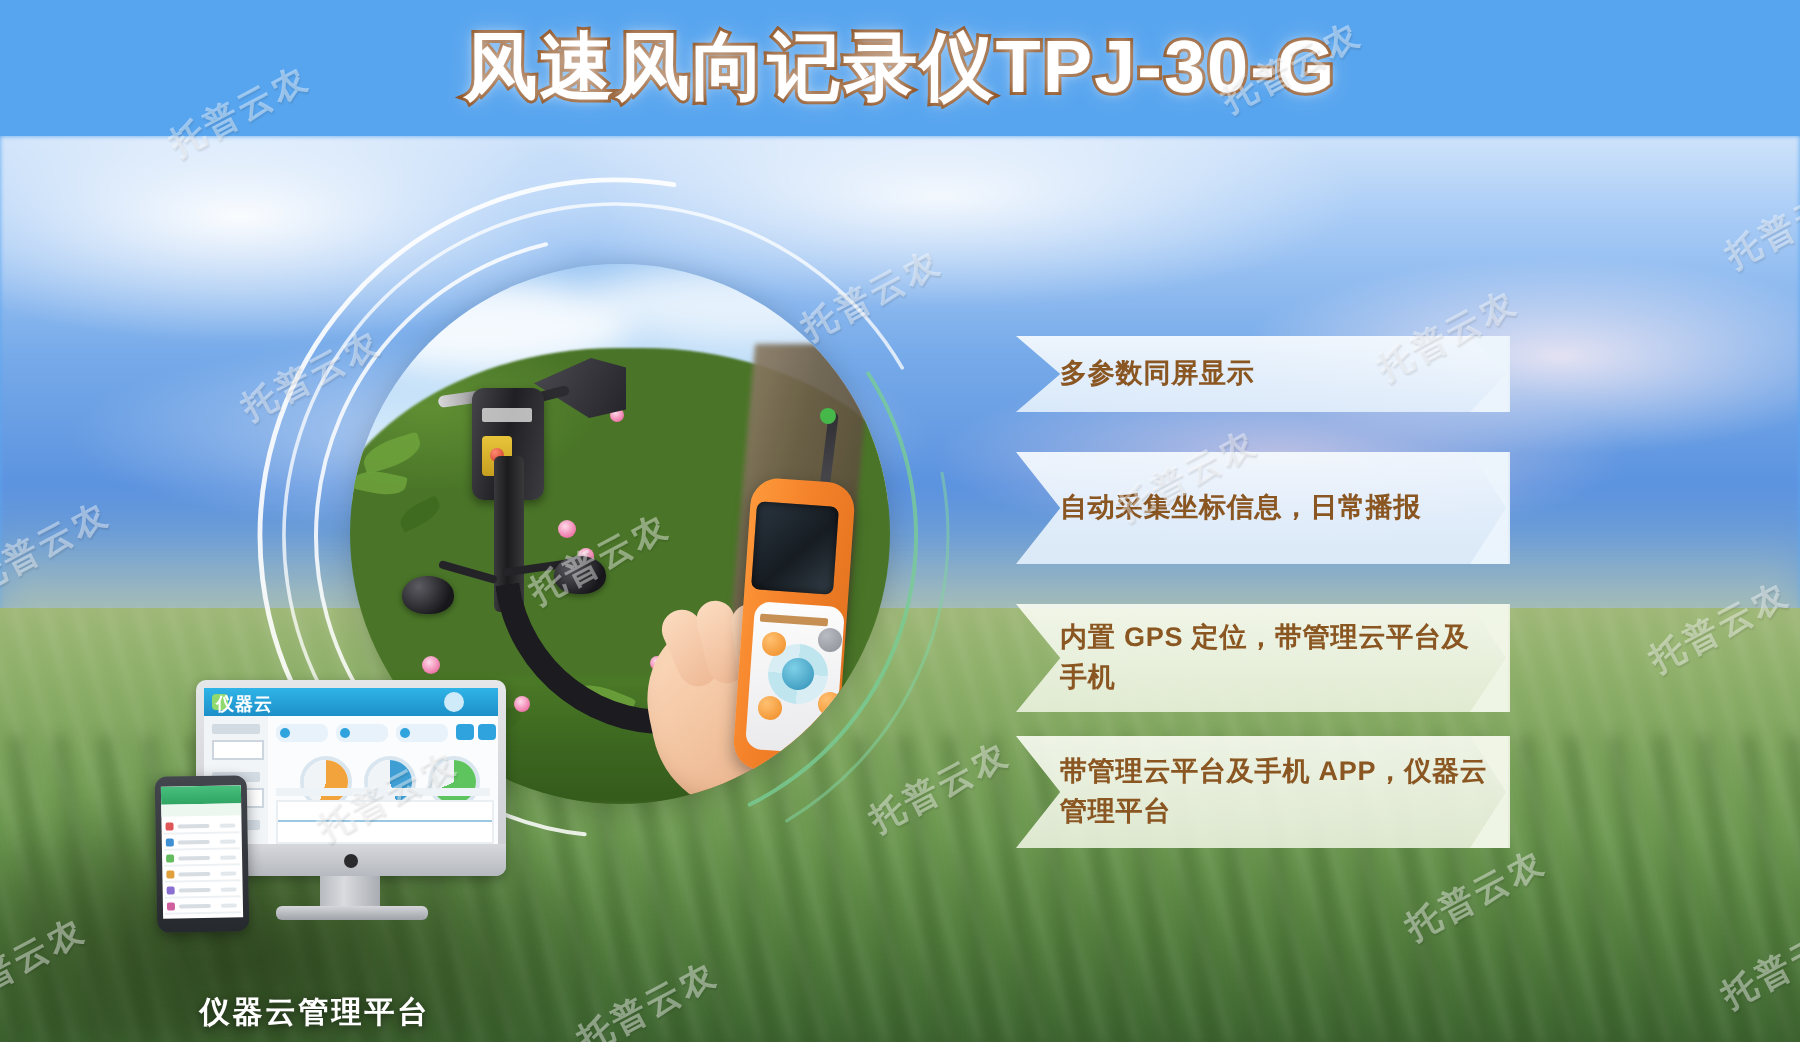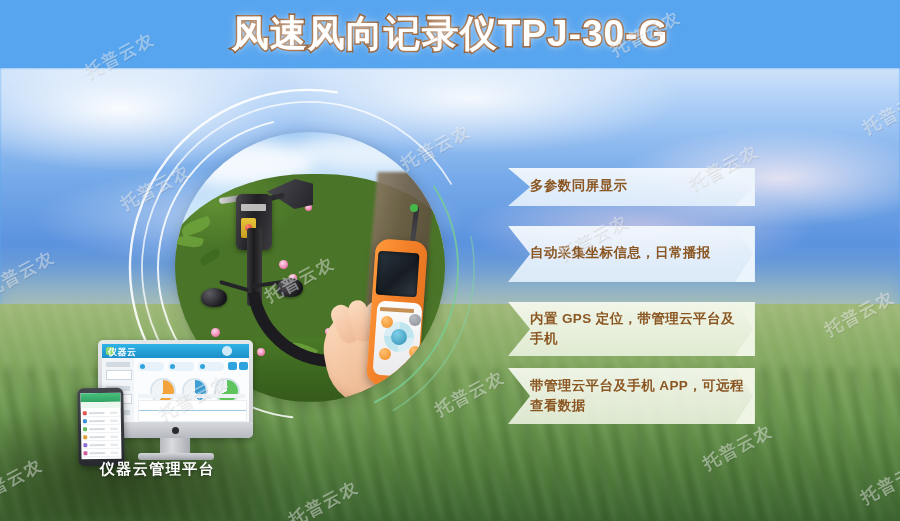--- a/index.html
+++ b/index.html
@@ -193,21 +193,20 @@
     clip-path:polygon(0 0,100% 0,100% 50%,100% 100%,0 100%,9% 50%);
     display:flex;align-items:center;
     box-sizing:border-box;padding:0 6px 0 22px;
   }
   .ribbon .inner{
     font-size:13.5px;font-weight:bold;line-height:1.48;letter-spacing:.4px;
     color:#8a5622;
   }
   .ribbon.blue{
     background:linear-gradient(180deg,rgba(246,250,254,.93),rgba(228,240,252,.9));
-    font-family:Liberation Mono, monospace;
   }
   .ribbon.green{
     background:linear-gradient(180deg,rgba(247,250,240,.93),rgba(234,241,221,.9));
   }
 
   
   .mon-wrap{position:absolute;left:60px;top:340px;width:210px;height:125px;}
   .mon-bezel{
     position:absolute;left:38px;top:0;width:155px;height:98px;border-radius:5px;
     background:linear-gradient(180deg,#e6e7e9,#c9cbcf);
@@ -260,21 +259,21 @@
     transform:rotate(-1deg);}
   .ph-head{position:absolute;left:0;top:0;width:40px;height:9px;
     background:linear-gradient(180deg,#49c07e,#2fa463);}
   .ph-sub{position:absolute;left:0;top:9px;width:40px;height:6px;background:#ecf7f0;}
   .ph-row{position:absolute;left:1px;width:38px;height:6px;border-bottom:1px solid #eef1f3;}
   .ph-ico{position:absolute;left:1px;top:1px;width:4px;height:4px;border-radius:1px;}
   .ph-line{position:absolute;left:7px;top:2px;width:16px;height:2px;background:#d7dde2;border-radius:1px;}
   .ph-line2{position:absolute;left:28px;top:2px;width:8px;height:2px;background:#e3e8ec;border-radius:1px;}
 
   .mon-caption{
-    position:absolute;left:0;top:460px;width:315px;text-align:center;
+    position:absolute;left:0;top:497px;width:315px;text-align:center;
     font-size:15px;font-weight:bold;color:#ffffff;letter-spacing:1.5px;
     text-shadow:0 1px 4px rgba(0,0,0,.55);
     font-family:Liberation Mono, monospace;
   }
 
   
   .wm-layer{position:absolute;left:0;top:0;width:900px;height:521px;pointer-events:none;overflow:hidden;}
   .wm{
     position:absolute;font-size:17px;font-weight:bold;letter-spacing:2px;
     color:rgba(255,255,255,.42);
@@ -379,21 +378,21 @@
   </svg>
 
   <div class="ribbon green" style="top:302px;height:54px;">
     <div class="inner">内置 GPS 定位，带管理云平台及手机</div>
   </div>
   <svg style="position:absolute;left:735px;top:302px;width:20px;height:54px" viewBox="0 0 20 54">
     <polygon points="0,0 20,0 20,54 0,54 18,27" fill="rgba(240,245,230,.92)"></polygon>
   </svg>
 
   <div class="ribbon green" style="top:368px;height:56px;">
-    <div class="inner">带管理云平台及手机 APP，可远程查看数据</div>
+    <div class="inner">带管理云平台及手机 APP，仪器云管理平台</div>
   </div>
   <svg style="position:absolute;left:735px;top:368px;width:20px;height:56px" viewBox="0 0 20 56">
     <polygon points="0,0 20,0 20,56 0,56 18,28" fill="rgba(240,245,230,.92)"></polygon>
   </svg>
 
   <div class="mon-wrap">
 
     <div class="mon-bezel"></div>
     <div class="mon-screen">
       <div class="scr-head">

